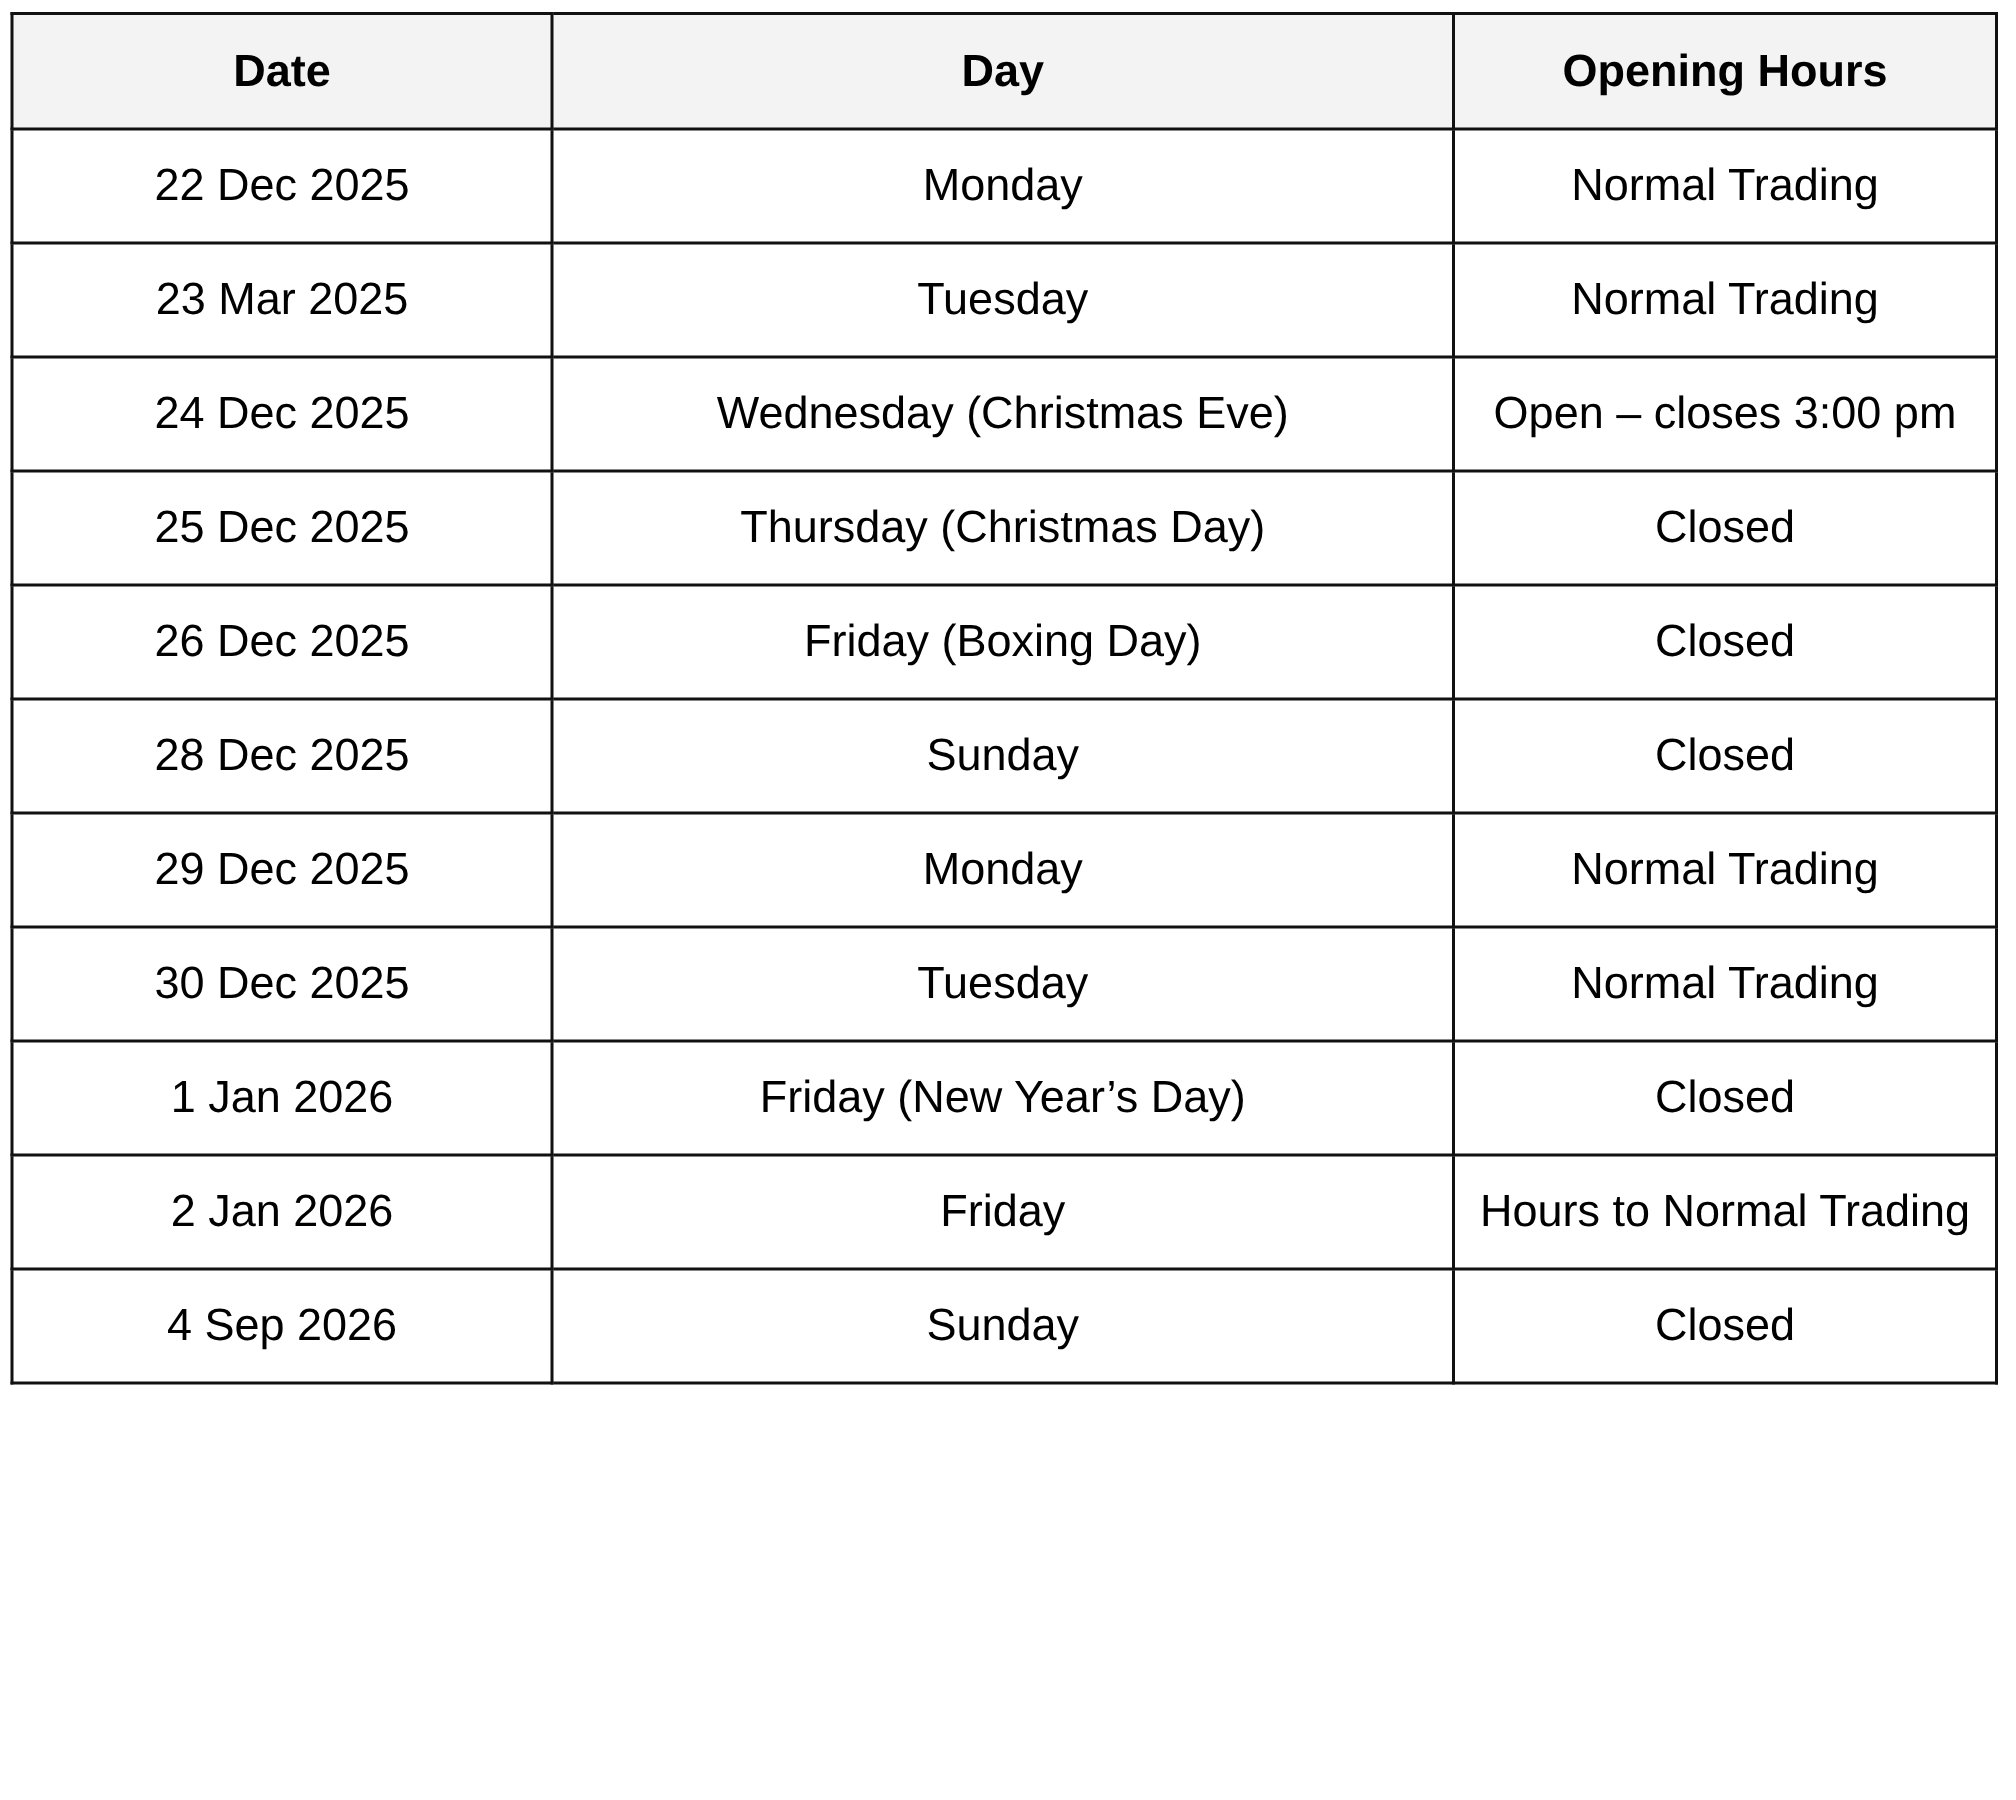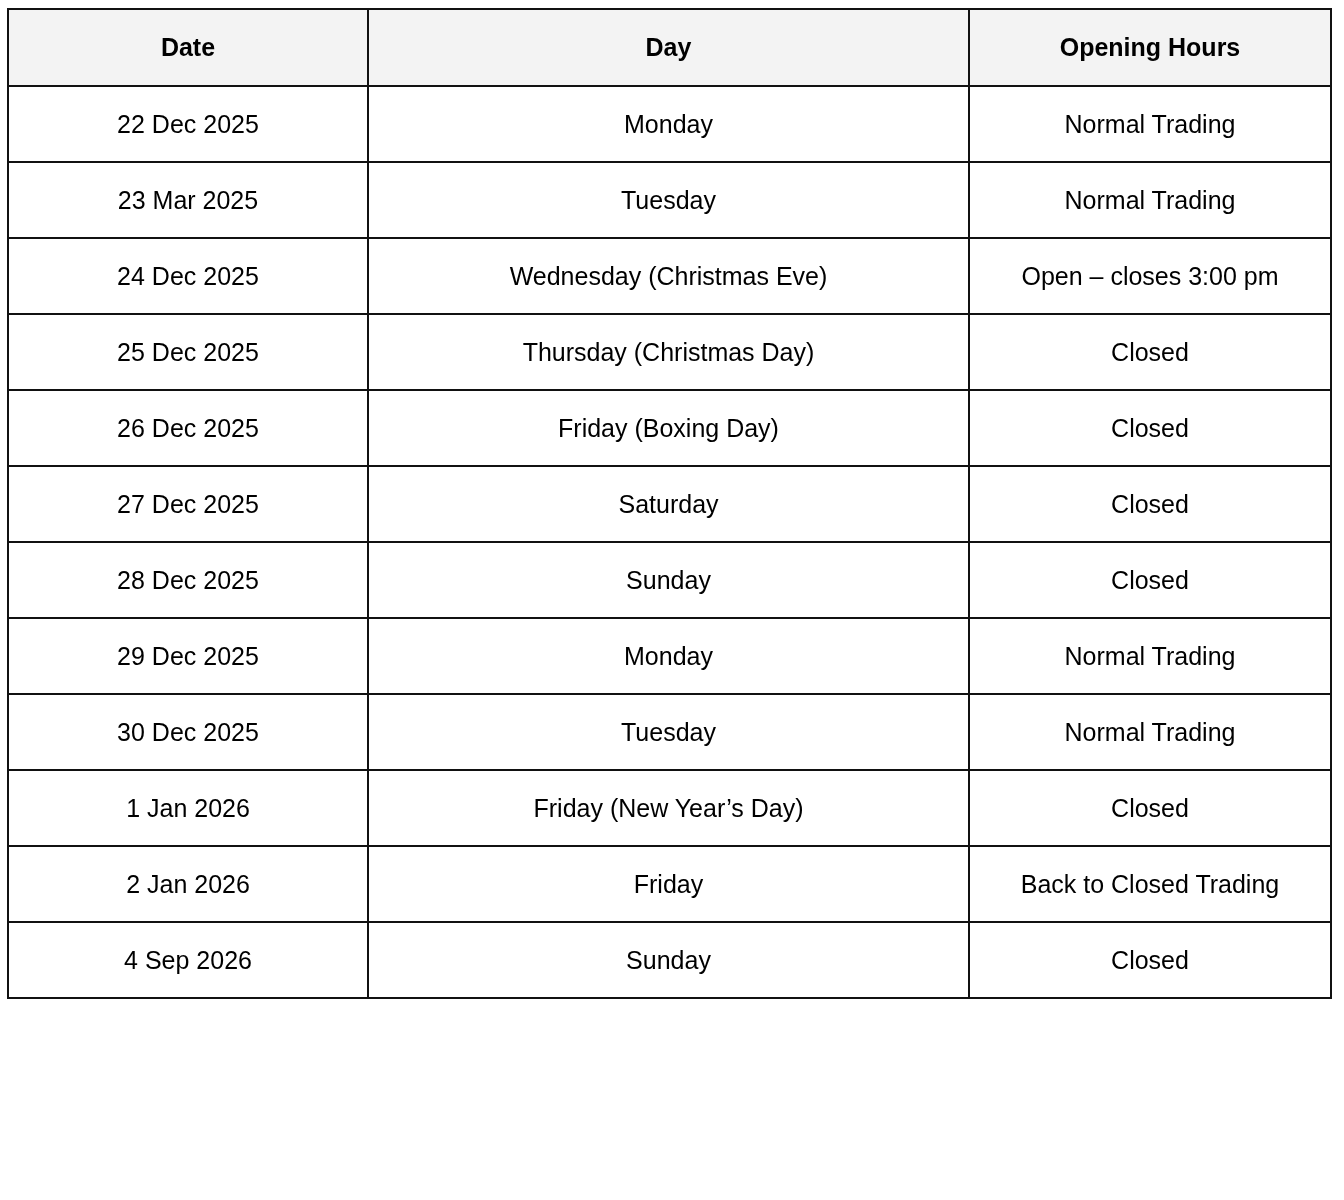--- a/index.html
+++ b/index.html
@@ -2,21 +2,21 @@
 <html><head>
 <meta charset="utf-8">
 <style>
   html, body { margin:0; padding:0; background:#ffffff; }
   body { width:1344px; height:1200px; position:relative; overflow:hidden;
          font-family:"Liberation Sans", sans-serif; color:#000; }
   table { position:absolute; left:7px; top:8px; border-collapse:collapse;
           table-layout:fixed; width:1323px; }
   col.c1 { width:360px; } col.c2 { width:601px; } col.c3 { width:362px; }
   th, td { border:2.5px solid #111; text-align:center; vertical-align:middle;
-           height:74px; padding:0; font-size:25px; }
+           height:74px; padding:0; font-size:30px; }
   th { background:#f3f3f3; font-weight:bold; height:75px; }
 </style>
 </head>
 <body>
 
 <table>
   <colgroup>
       <col class="c1">
       <col class="c2">
       <col class="c3">
@@ -48,25 +48,20 @@
         <td>25 Dec 2025</td>
         <td>Thursday (Christmas Day)</td>
         <td>Closed</td>
       </tr>
       <tr>
         <td>26 Dec 2025</td>
         <td>Friday (Boxing Day)</td>
         <td>Closed</td>
       </tr>
       <tr>
-        <td>27 Dec 2025</td>
-        <td>Saturday</td>
-        <td>Closed</td>
-      </tr>
-      <tr>
         <td>28 Dec 2025</td>
         <td>Sunday</td>
         <td>Closed</td>
       </tr>
       <tr>
         <td>29 Dec 2025</td>
         <td>Monday</td>
         <td>Normal Trading</td>
       </tr>
       <tr>
@@ -75,21 +70,21 @@
         <td>Normal Trading</td>
       </tr>
       <tr>
         <td>1 Jan 2026</td>
         <td>Friday (New Year’s Day)</td>
         <td>Closed</td>
       </tr>
       <tr>
         <td>2 Jan 2026</td>
         <td>Friday</td>
-        <td>Back to Closed Trading</td>
+        <td>Hours to Normal Trading</td>
       </tr>
       <tr>
         <td>4 Sep 2026</td>
         <td>Sunday</td>
         <td>Closed</td>
       </tr>
     </tbody>
 </table>
 
 </body></html>

